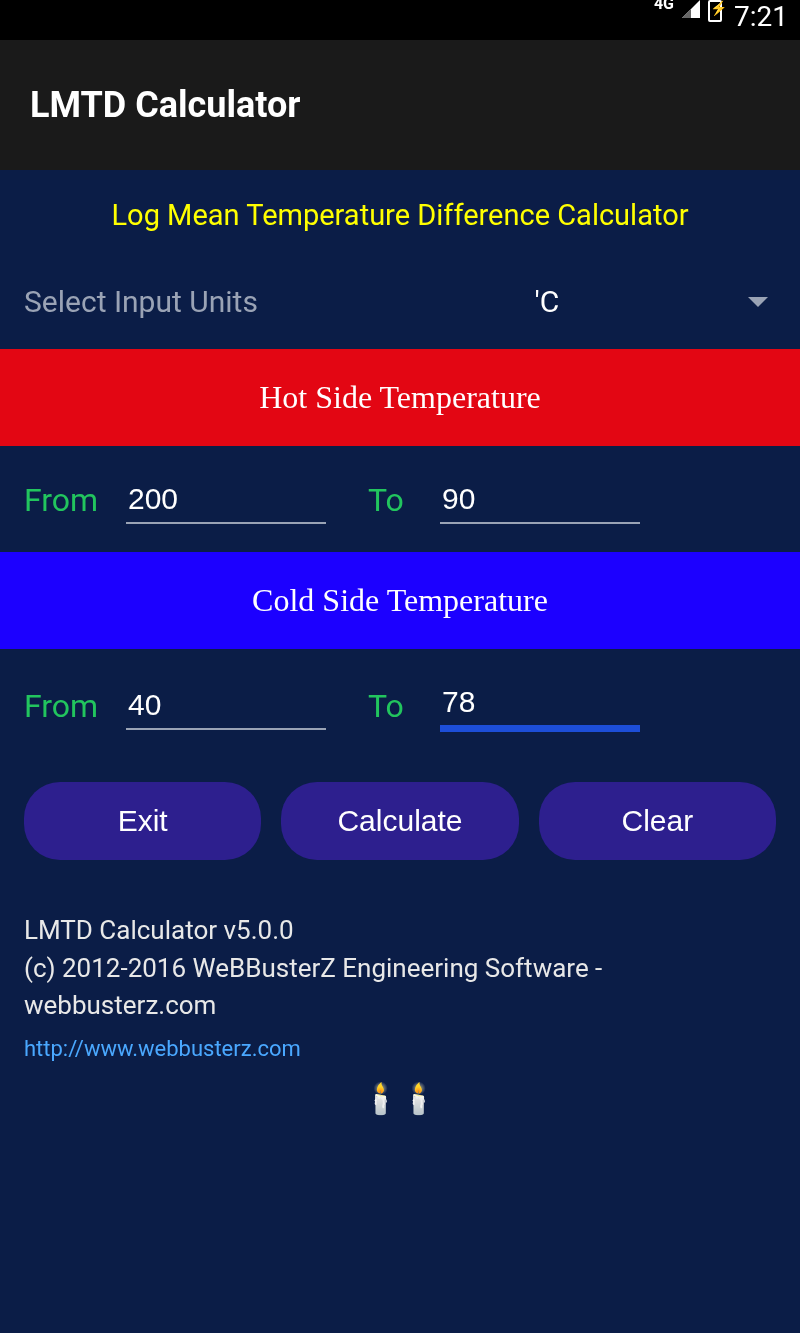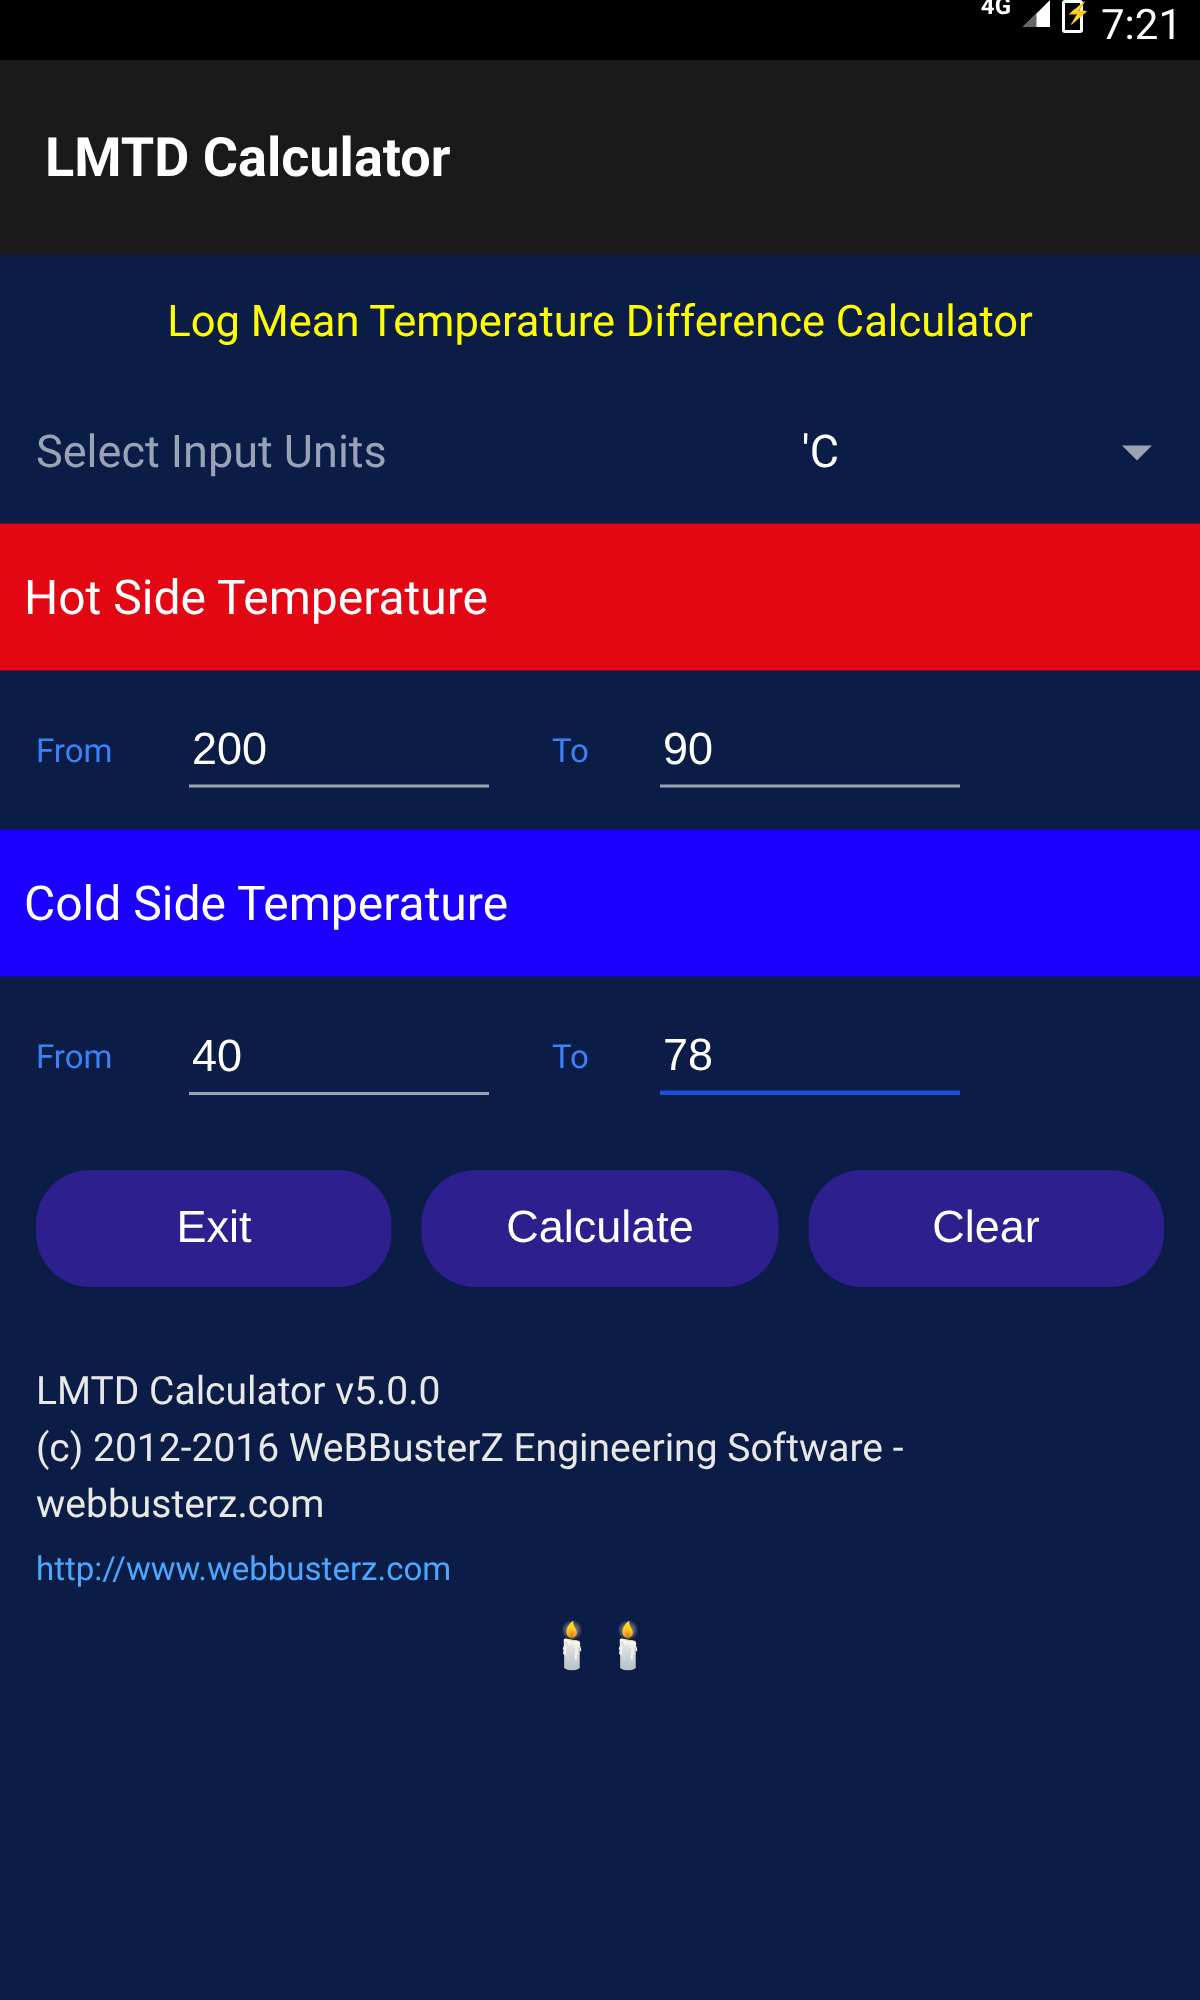--- a/index.html
+++ b/index.html
@@ -125,58 +125,60 @@
     .dropdown-arrow {
       position: absolute;
       right: 8px;
       width: 0;
       height: 0;
       border-left: 10px solid transparent;
       border-right: 10px solid transparent;
       border-top: 10px solid #9aa3b5;
     }
     .section-header {
+      text-align: center;
       color: #ffffff;
       font-size: 32px;
-      padding: 30px 16px;
+      padding: 30px 0;
+      font-family: Liberation Serif, serif;
     }
     .hot-header {
       background: #e30613;
     }
     .cold-header {
       background: #1c00ff;
     }
     .input-row {
       display: flex;
       align-items: center;
       padding: 30px 24px 28px;
       gap: 12px;
     }
     .input-label {
-      color: #3b82f6;
-      font-size: 22px;
+      color: #22c55e;
+      font-size: 32px;
       width: 90px;
     }
     .input-label-to {
       width: 60px;
       margin-left: 30px;
     }
     .input-field {
       flex: 1;
       background: transparent;
       border: none;
       border-bottom: 2px solid #9aa3b5;
       color: #ffffff;
       font-size: 30px;
       padding: 6px 2px;
       outline: none;
       max-width: 200px;
     }
     .input-field-active {
-      border-bottom: 3px solid #1d4ed8;
+      border-bottom: 7px solid #1d4ed8;
     }
     .button-row {
       display: flex;
       justify-content: space-between;
       padding: 22px 24px;
       gap: 20px;
     }
     .action-button {
       flex: 1;
       background: #2d1f8e;

